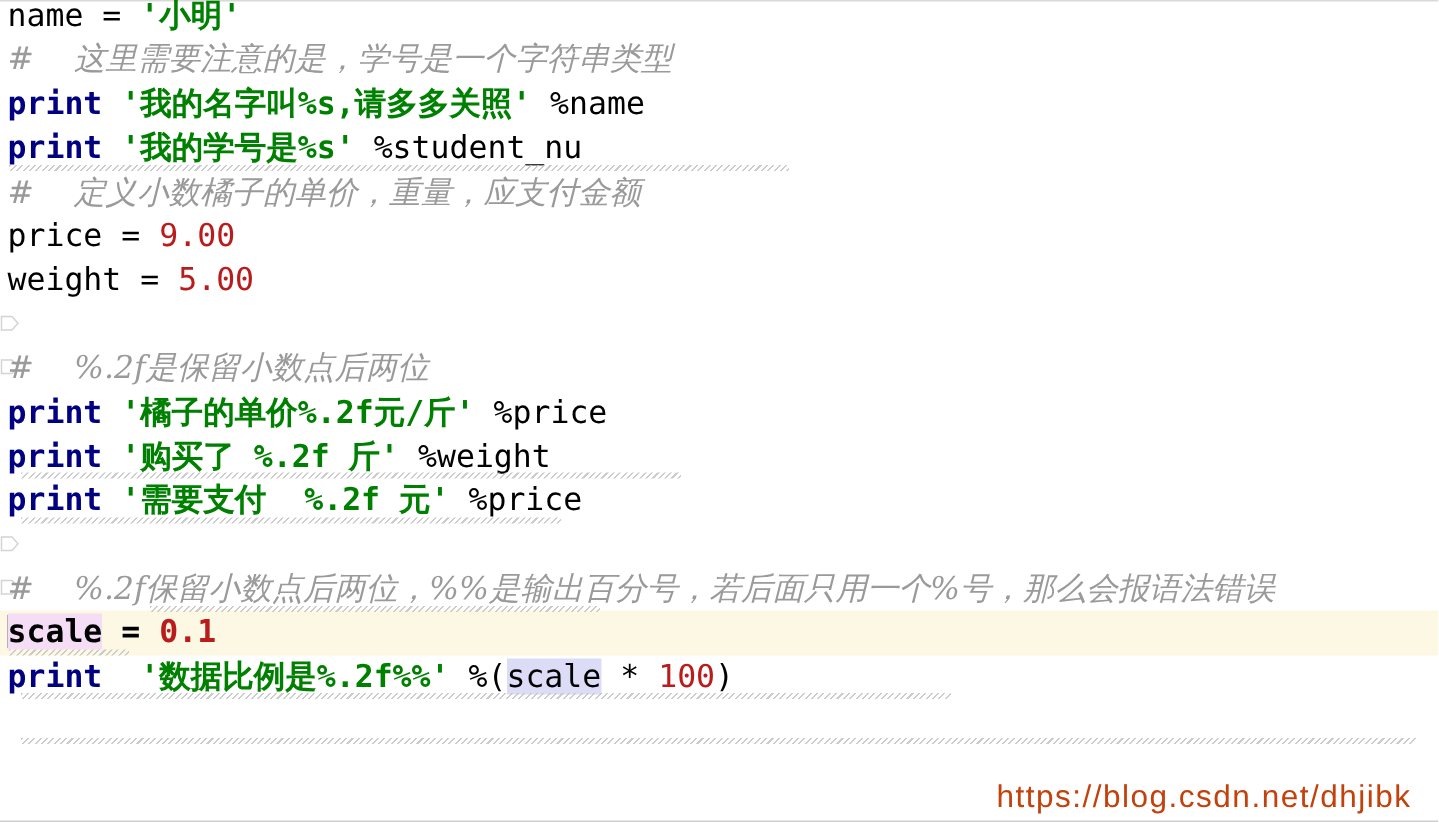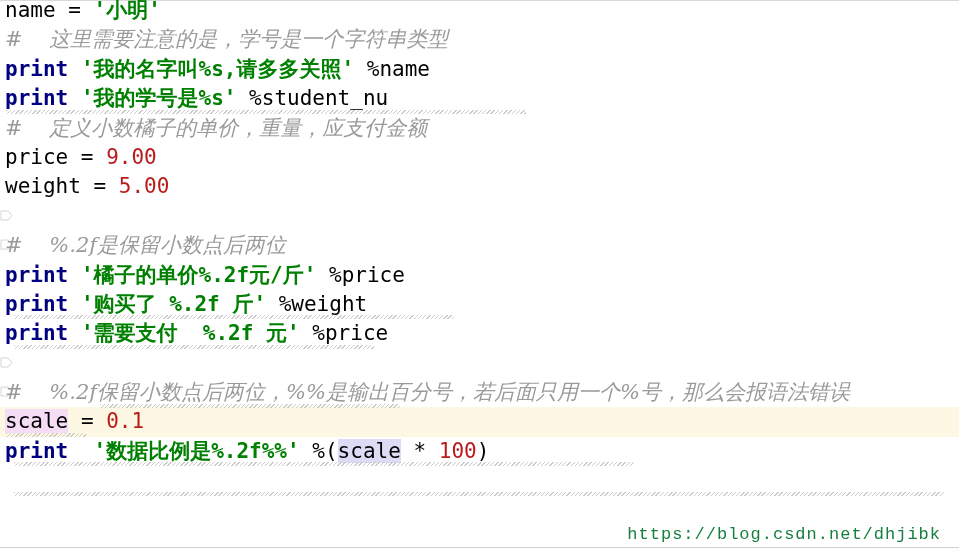--- a/index.html
+++ b/index.html
@@ -49,20 +49,21 @@
     position: relative;
     height: 29.4px;
     line-height: 29.4px;
     white-space: pre;
     font-size: 21px;
     padding-left: 5px;
     box-sizing: border-box;
   }
   .line.current {
     background: #fdf8e3;
+    font-weight: bold;
   }
 
   .gutter-fold {
     position: absolute;
     left: 0px;
     top: 7px;
     width: 13px;
     height: 13px;
     pointer-events: none;
   }
@@ -103,23 +104,23 @@
       repeating-linear-gradient(135deg,
         #c3c3c3 0px, #c3c3c3 1px,
         rgba(0,0,0,0) 1px, rgba(0,0,0,0) 3px);
     opacity: .85;
   }
 
   .watermark {
     position: absolute;
     right: 18px;
     bottom: 4px;
-    font-family: Liberation Mono, monospace;
-    font-size: 17px;
-    color: #15803d;
+    font-family: Liberation Sans, sans-serif;
+    font-size: 21px;
+    color: #c2410c;
     letter-spacing: 1px;
     white-space: nowrap;
   }
 </style>
 </head>
 <body>
 
 <div id="editor">
 
   <div class="top-rule"></div>

